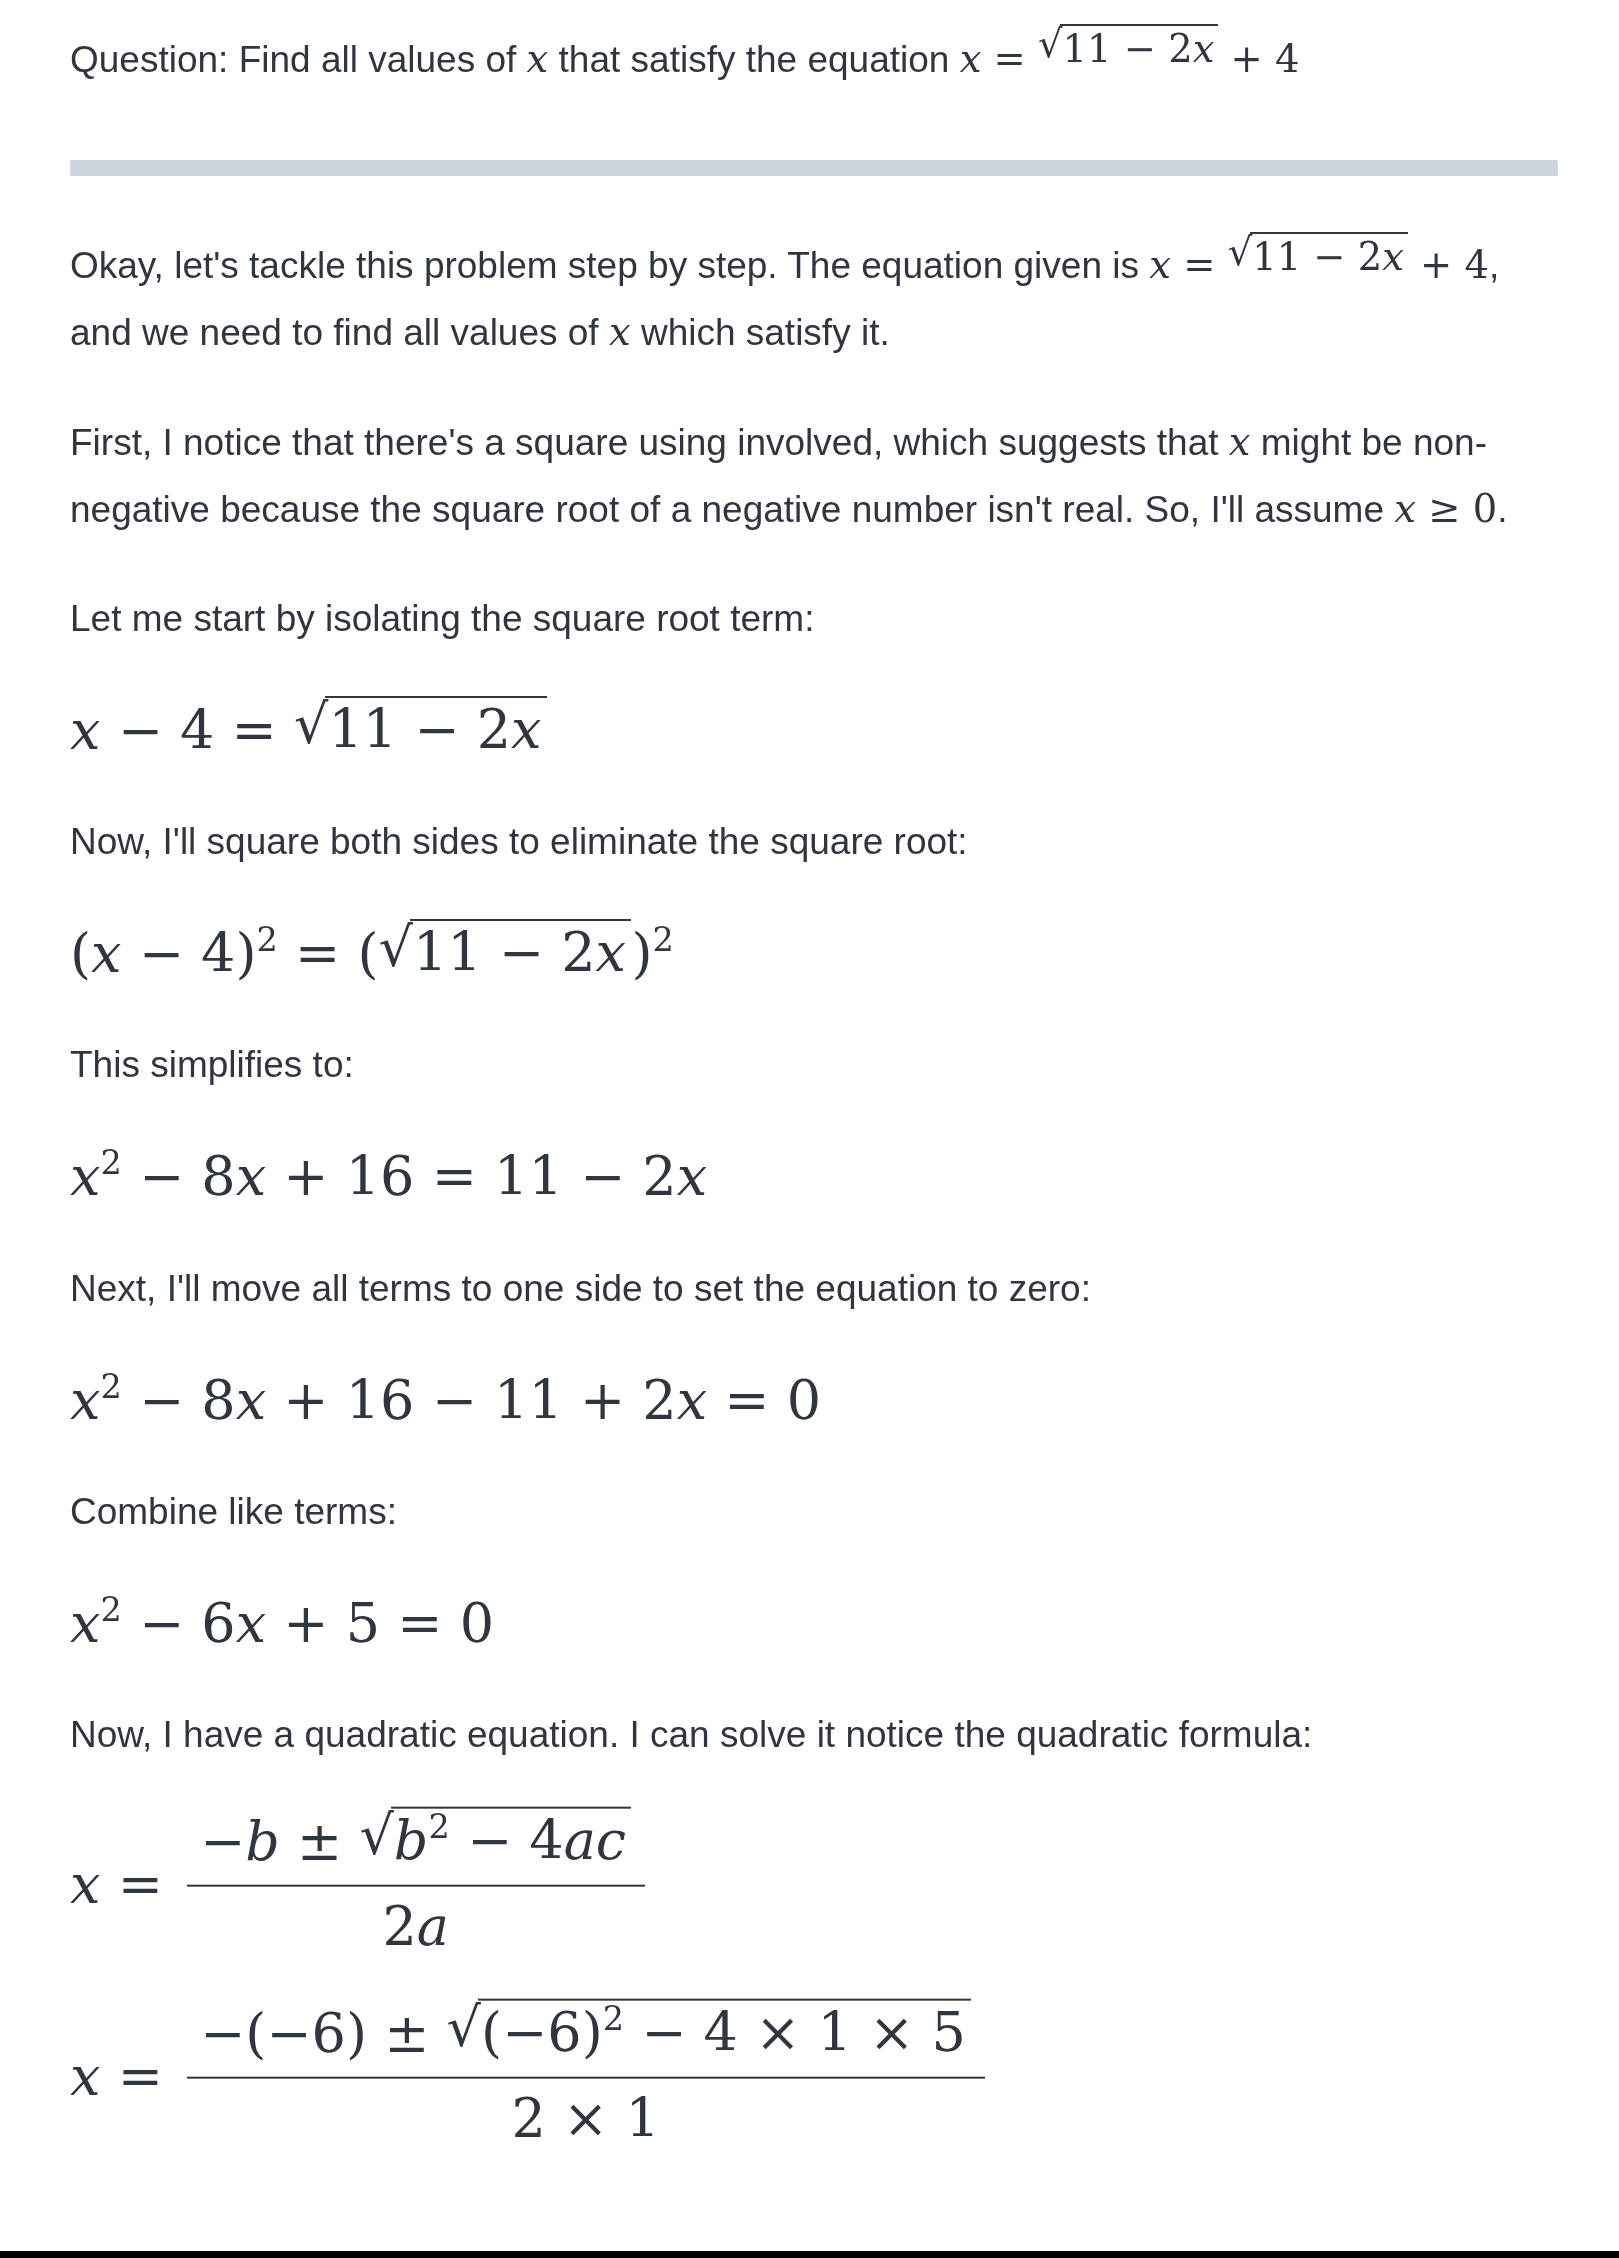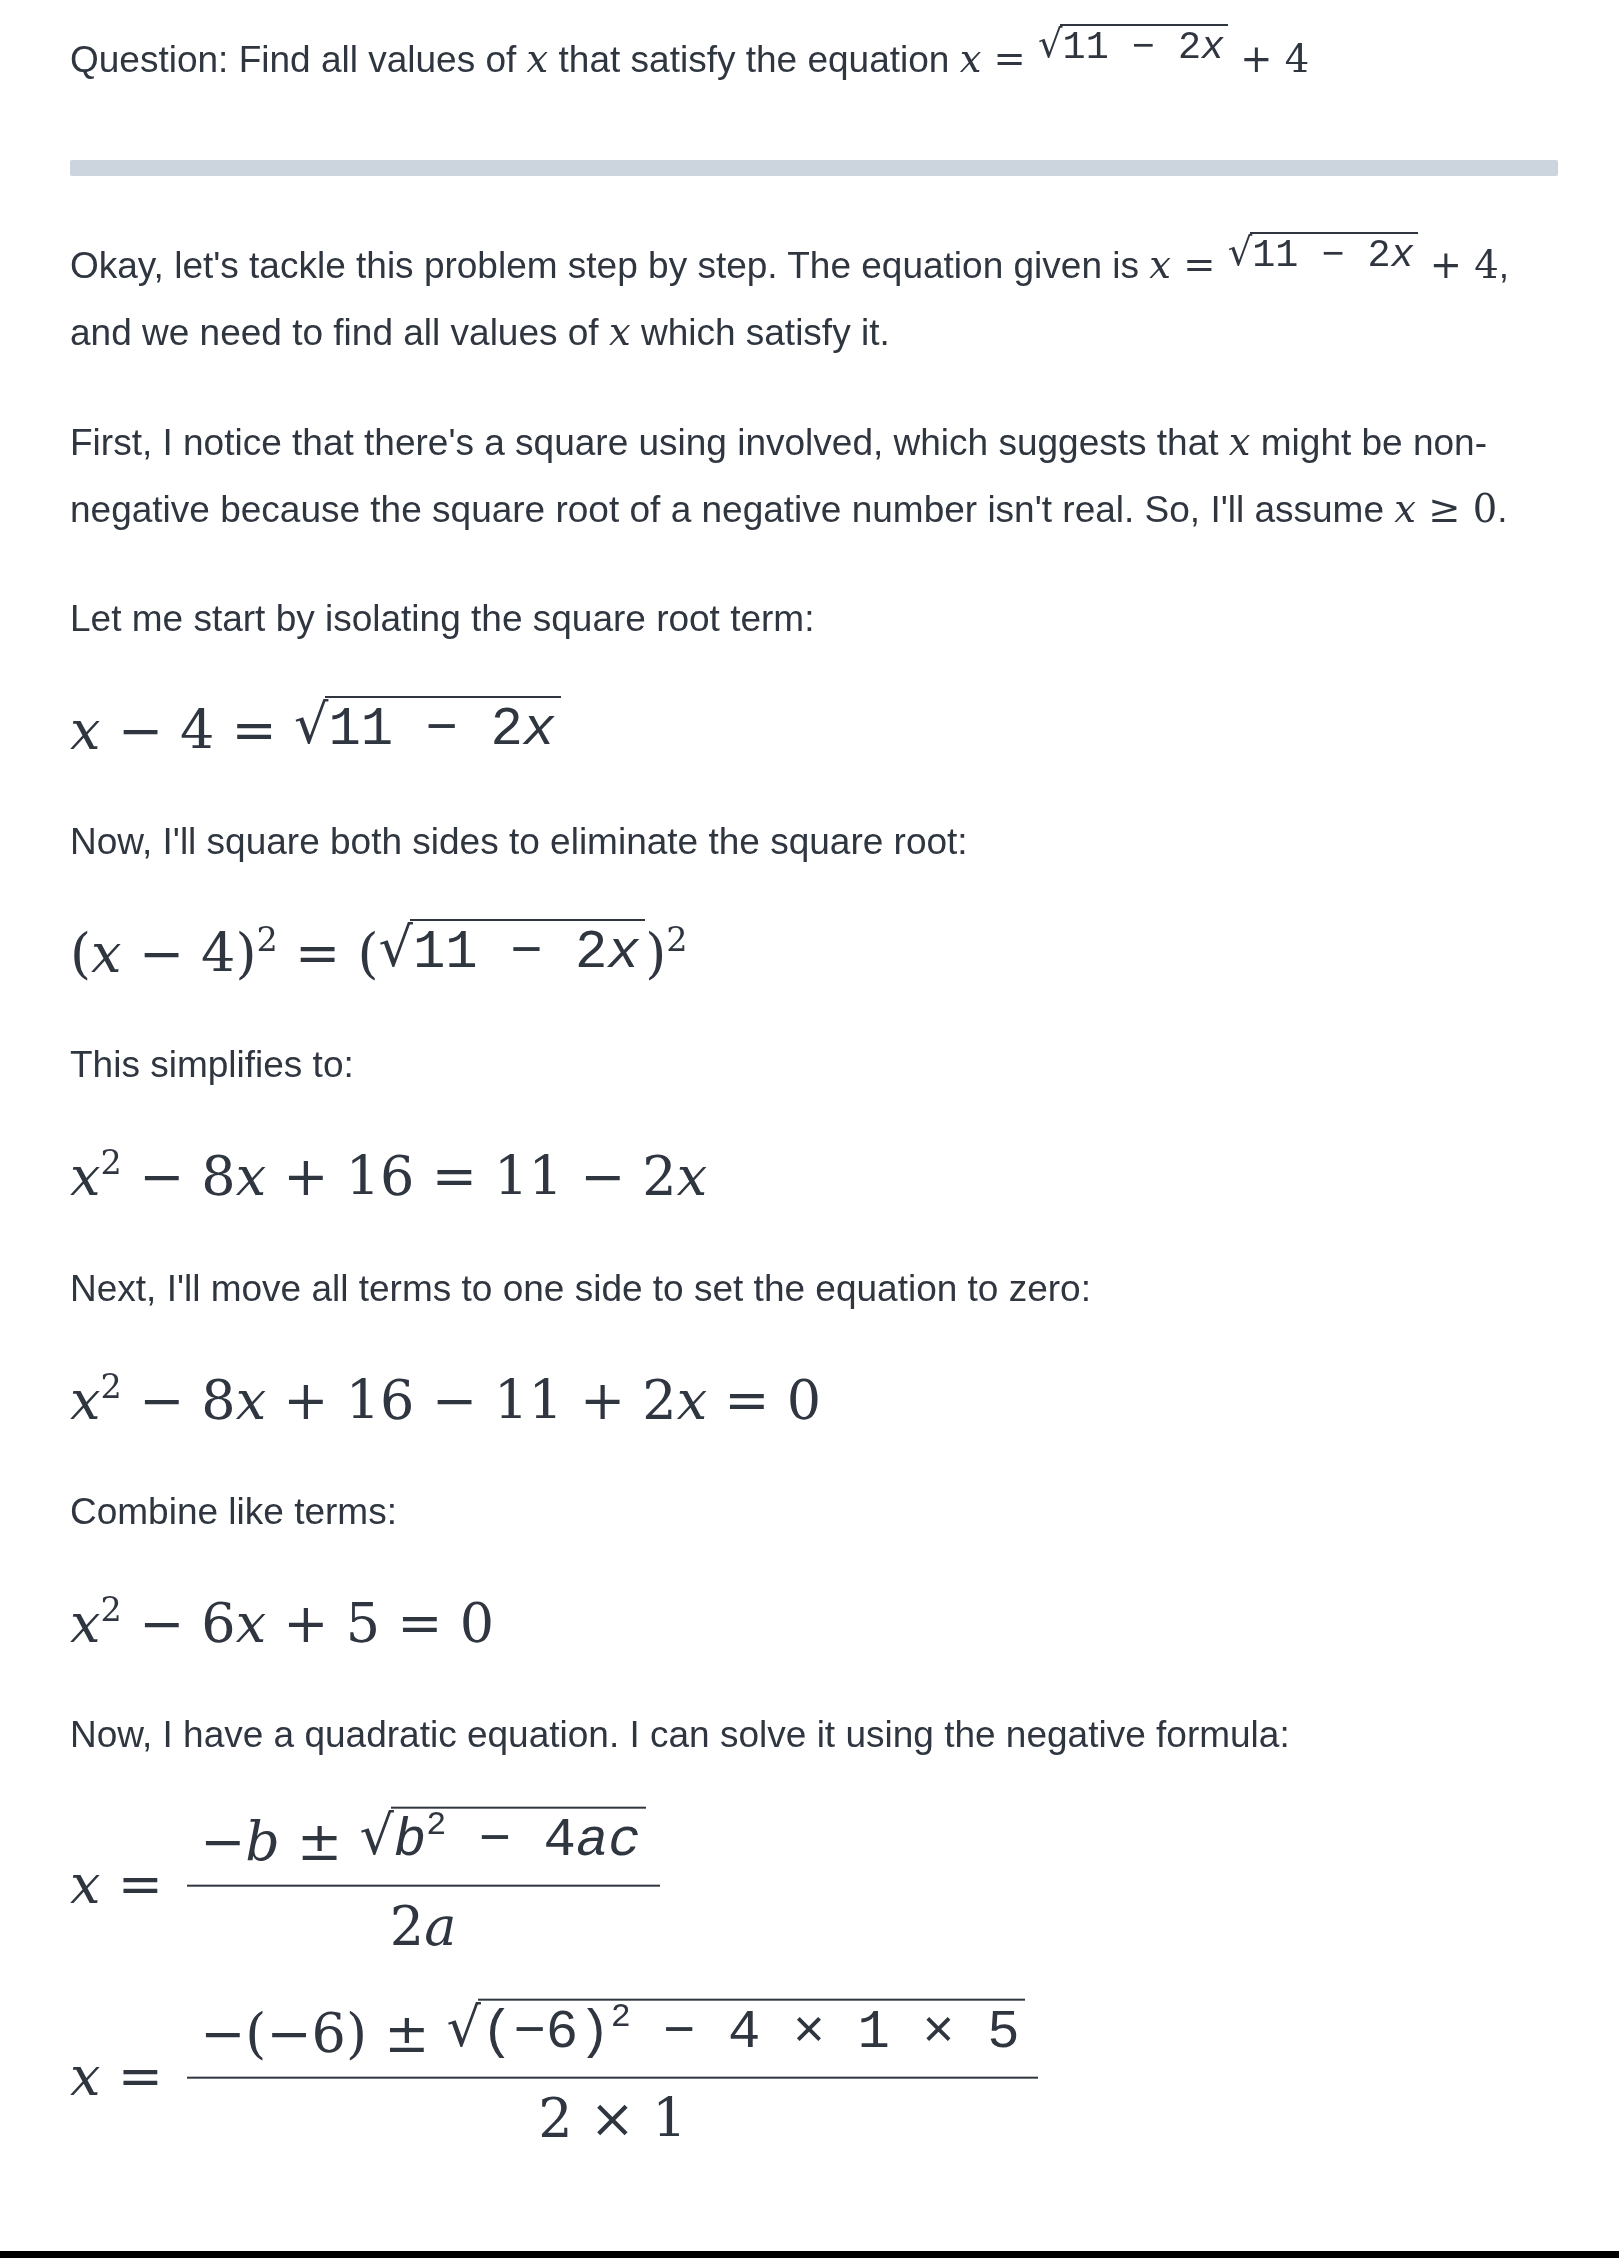--- a/index.html
+++ b/index.html
@@ -54,21 +54,20 @@
     vertical-align:top;
     line-height:1.06;
     margin-right:-0.06em;
   }
   .vin{
     display:inline-block;
     vertical-align:top;
     border-top:2.8px solid currentColor;
     line-height:1.12;
     padding:0.03em 0.10em 0 0.06em;
-    font-family:Liberation Mono, monospace;
   }
   .frac{
     display:inline-flex;
     flex-direction:column;
     align-items:center;
     vertical-align:middle;
     margin:0 0.12em;
     transform:translateY(-0.08em);
   }
   .frac .num{
@@ -98,21 +97,21 @@
       <p class="para"><span>Let me start by isolating the square root term:</span></p>
       <div class="eq"><span class="math"><i>x</i> − 4 = <span class="sq"><span class="rad">√</span><span class="vin">11 − 2<i>x</i></span></span></span></div>
       <p class="para"><span>Now, I'll square both sides to eliminate the square root:</span></p>
       <div class="eq"><span class="math">(<i>x</i> − 4)<sup>2</sup> = (<span class="sq"><span class="rad">√</span><span class="vin">11 − 2<i>x</i></span></span>)<sup>2</sup></span></div>
       <p class="para"><span>This simplifies to:</span></p>
       <div class="eq"><span class="math"><i>x</i><sup>2</sup> − 8<i>x</i> + 16 = 11 − 2<i>x</i></span></div>
       <p class="para"><span>Next, I'll move all terms to one side to set the equation to zero:</span></p>
       <div class="eq"><span class="math"><i>x</i><sup>2</sup> − 8<i>x</i> + 16 − 11 + 2<i>x</i> = 0</span></div>
       <p class="para"><span>Combine like terms:</span></p>
       <div class="eq"><span class="math"><i>x</i><sup>2</sup> − 6<i>x</i> + 5 = 0</span></div>
-      <p class="para"><span>Now, I have a quadratic equation. I can solve it using the negative formula:</span></p>
+      <p class="para"><span>Now, I have a quadratic equation. I can solve it notice the quadratic formula:</span></p>
       <div class="eq"><span class="math"><i>x</i> = <span class="frac">
             <span class="num">−<i>b</i> ± <span class="sq"><span class="rad">√</span><span class="vin"><i>b</i><sup>2</sup> − 4<i>ac</i></span></span></span>
             <span class="den">2<i>a</i></span>
           </span></span></div>
       <div class="eq"><span class="math"><i>x</i> = <span class="frac">
             <span class="num">−(−6) ± <span class="sq"><span class="rad">√</span><span class="vin">(−6)<sup>2</sup> − 4 × 1 × 5</span></span></span>
             <span class="den">2 × 1</span>
           </span></span></div>
     </main>
 </div>

